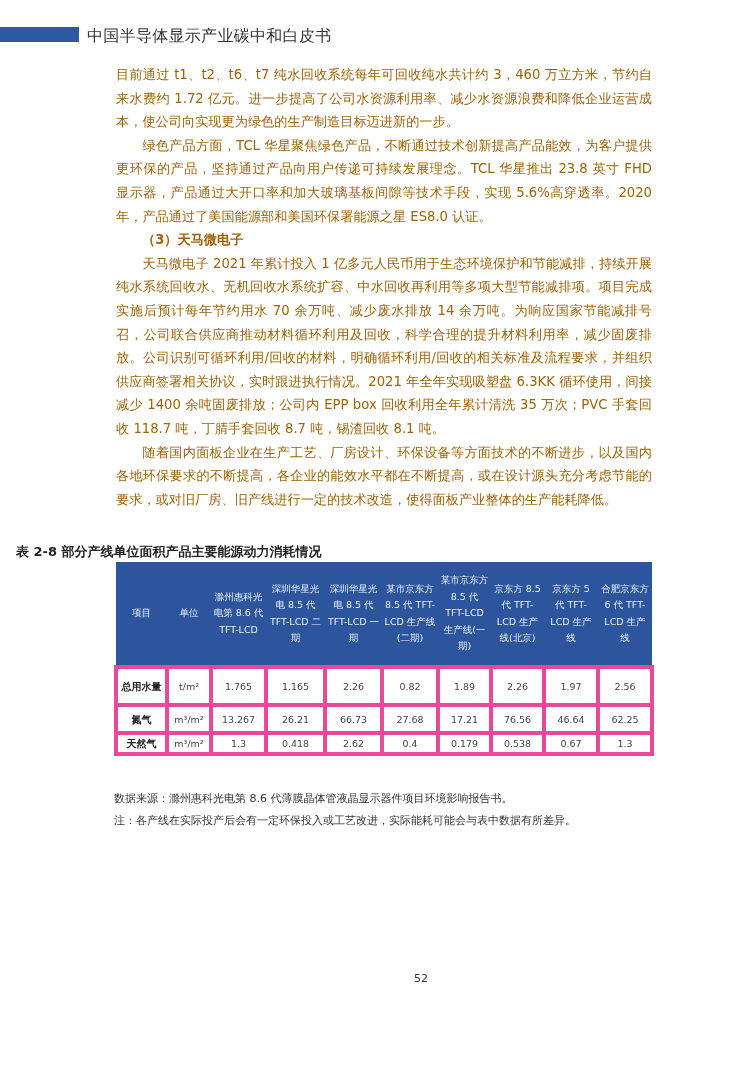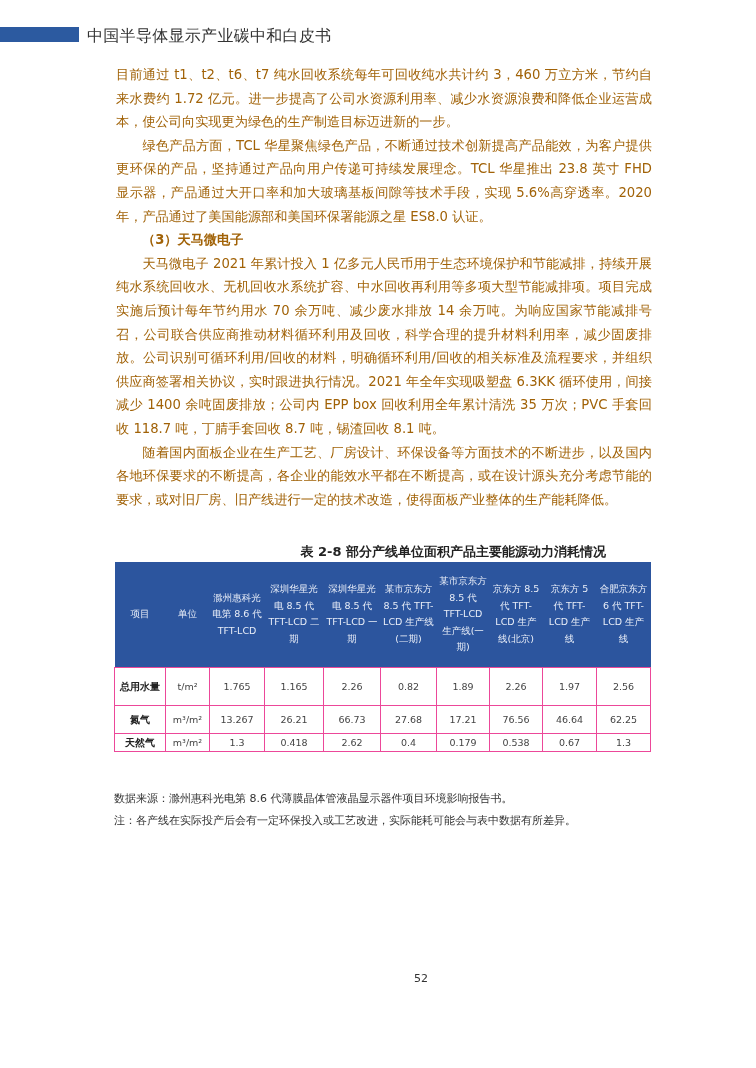--- a/index.html
+++ b/index.html
@@ -4,25 +4,25 @@
 <style>
   html, body { margin: 0; padding: 0; background: #ffffff; }
   body { width: 756px; height: 1068px; position: relative; overflow: hidden;
          font-family: "DejaVu Sans", "Liberation Sans", sans-serif; color: #222; }
   .header-bar { position: absolute; left: 0; top: 27px; width: 79px; height: 15px; background: #2c5aa0; }
   .header-title { position: absolute; left: 87px; top: 26px; font-size: 16px; color: #333; letter-spacing: 0.3px; }
   .body-text { position: absolute; left: 116px; width: 536px; font-size: 13.2px; line-height: 23.6px; color: #a16207; }
   .body-text p { margin: 0; text-align: justify; }
   .indent { text-indent: 26.5px; }
   .section-heading { font-weight: bold; padding-left: 26px; }
-  .table-caption { position: absolute; left: 4px; width: 602px; top: 543px; text-align: right; font-size: 13px; font-weight: bold; color: #222; }
+  .table-caption { position: absolute; left: 16px; width: 602px; top: 543px; text-align: left; font-size: 13px; font-weight: bold; color: #222; }
   table.data-table { position: absolute; left: 114px; top: 562px; border-collapse: collapse; font-size: 10px; }
   table.data-table th { background: #2c559e; color: #e9eef8; font-weight: normal; font-size: 9.5px; line-height: 16.5px;
        text-align: center; vertical-align: middle; padding: 0 2px; border: none; }
-  table.data-table td { border: 1px solid #ec4899; text-align: center; vertical-align: middle; color: #444;
+  table.data-table td { border: 4px solid #ec4899; text-align: center; vertical-align: middle; color: #444;
        font-size: 9.5px; line-height: 17px; padding: 0 2px; }
   table.data-table td.rowhead { font-weight: bold; color: #222; font-size: 10px; }
   .notes { position: absolute; left: 114px; top: 788px; font-size: 11px; line-height: 22px; color: #333; }
   .page-number { position: absolute; left: 0; width: 756px; top: 972px; text-align: center; font-size: 11px; color: #333; padding-left: 43px; }
 </style>
 </head>
 <body>
 
 <div class="header-bar"></div>
 <div class="header-title">中国半导体显示产业碳中和白皮书</div>

